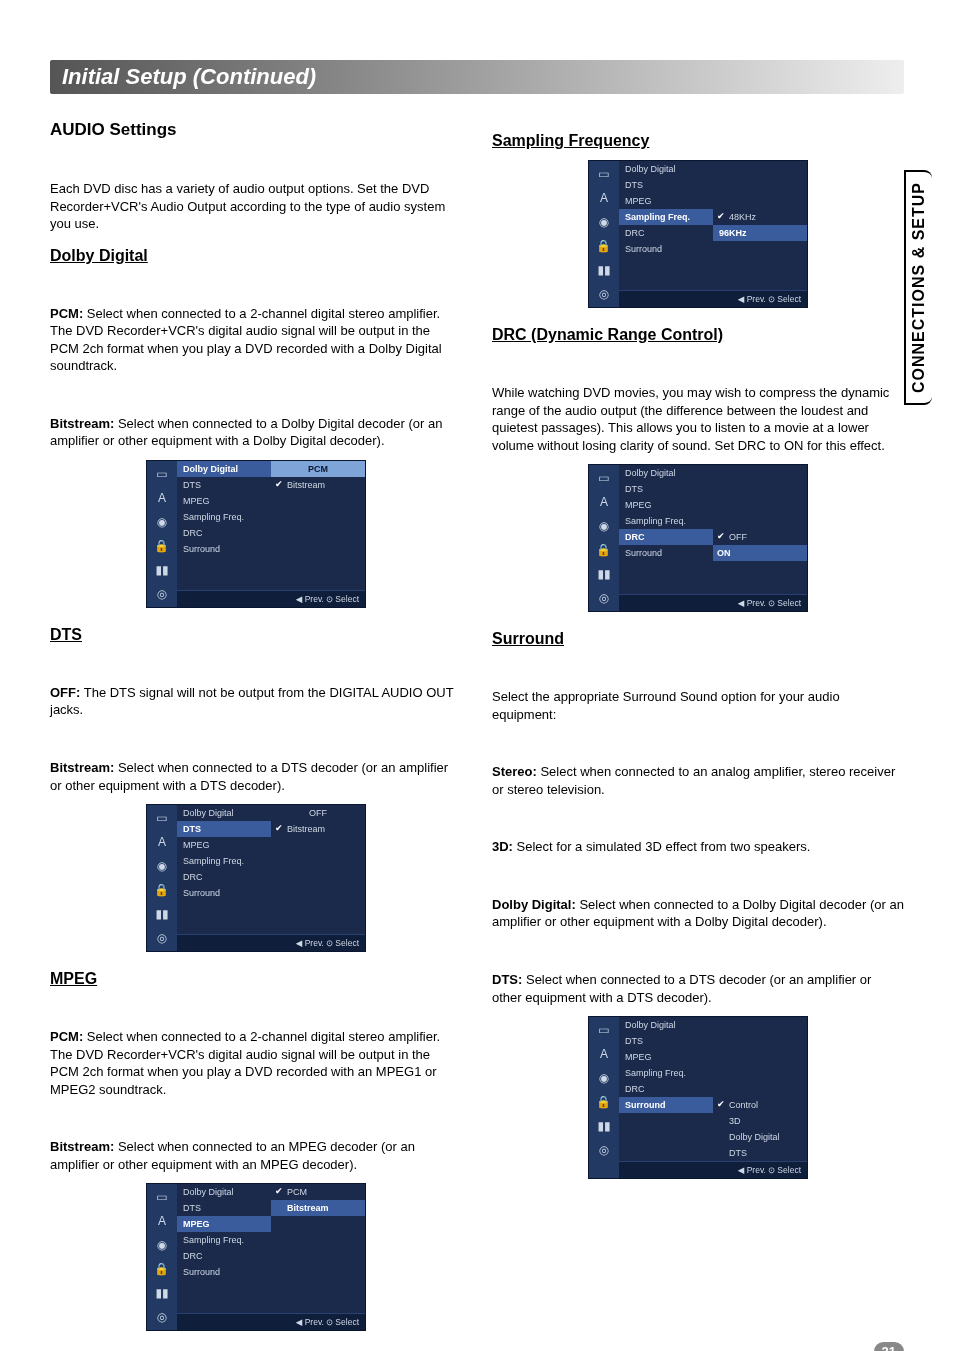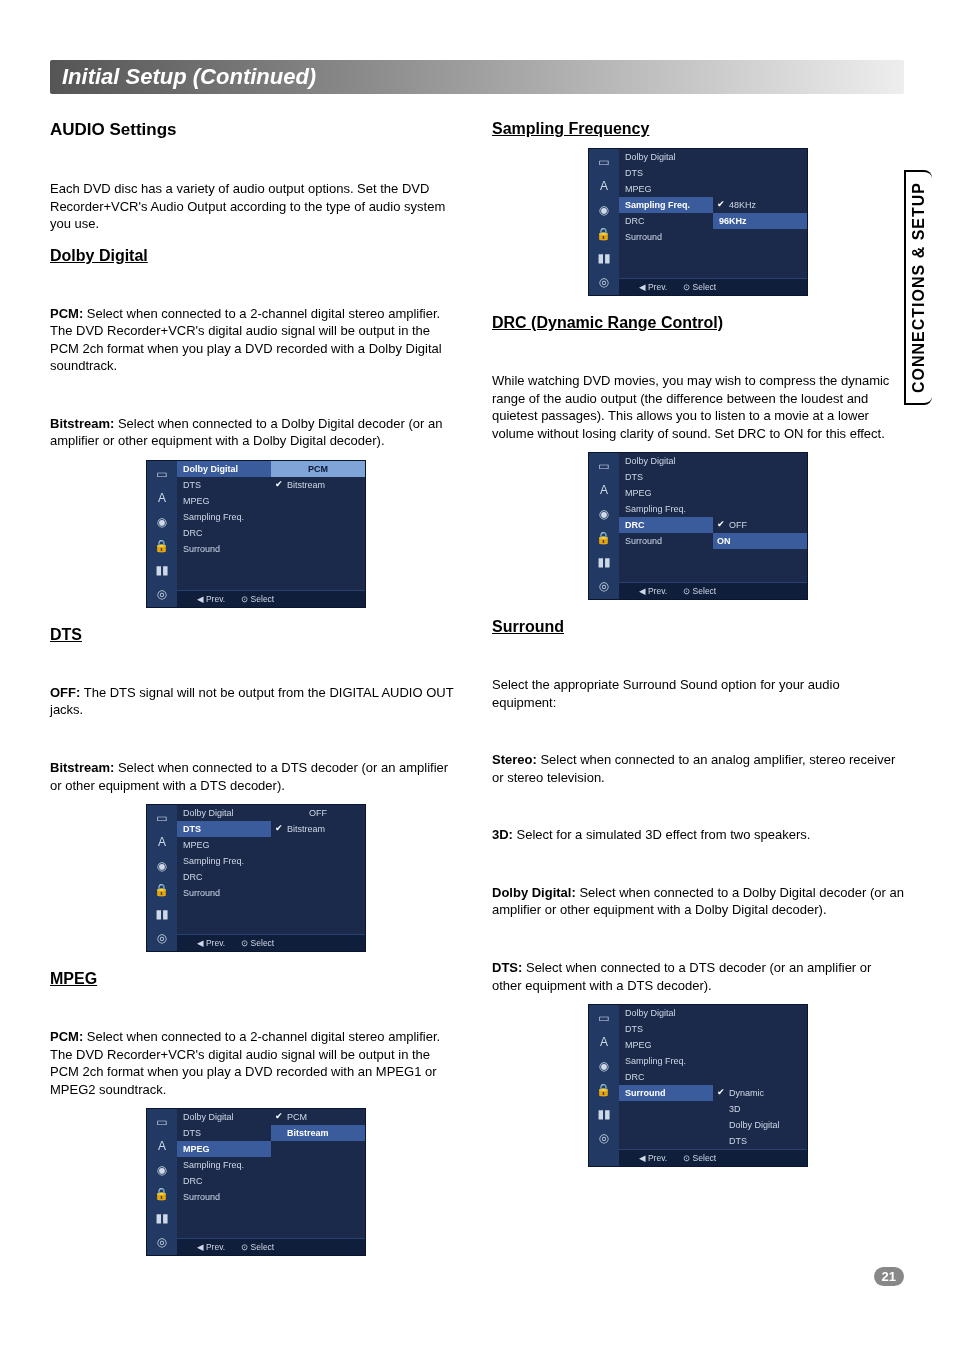--- a/index.html
+++ b/index.html
@@ -62,22 +62,22 @@
   .menu-cols { display: flex; flex: 1; }
   .menu-list { flex: 1; display: flex; flex-direction: column; }
   .menu-list .row {
     padding: 3px 6px; color: #cfd8e6;
   }
   .menu-list .row.selected { background: #3a5c9c; color: #fff; font-weight: bold; }
   .menu-list .row.header-pcm { background: #7fa4d8; color: #0a1630; text-align: center; font-weight: bold; }
   .menu-list .row.opt { position: relative; padding-left: 16px; }
   .menu-list .row.opt .check { position: absolute; left: 4px; top: 2px; color: #fff; font-size: 9px; }
   .menu-footer {
-    background: #0f1e3a; display: flex; gap: 14px;
-    padding: 3px 18px; border-top: 1px solid #2a4070; font-size: 8.5px; color: #cfd8e6;
+    background: #0f1e3a; display: flex; justify-content: flex-end; 
+    padding: 3px 6px; border-top: 1px solid #2a4070; font-size: 8.5px; color: #cfd8e6;
   }
   .menu-footer span::before { content: ""; }
   .menu-footer .prev::before, .menu-footer .sel::before { margin-right:2px; }
 
   
   .side-tab {
     position: absolute;
     top: 170px;
     right: 22px;
     writing-mode: vertical-rl;
@@ -183,20 +183,21 @@
         </div>
         <div class="menu-footer">
           <span class="prev">◀ Prev.</span>
           <span class="sel">⊙ Select</span>
         </div>
       </div>
     </div>
 
     <div class="sub-heading">MPEG</div>
     <p><b>PCM:</b><span> Select when connected to a 2-channel digital stereo amplifier. The DVD Recorder+VCR's digital audio signal will be output in the PCM 2ch format when you play a DVD recorded with an MPEG1 or MPEG2 soundtrack.</span></p>
+    <p><b>Bitstream:</b><span> Select when connected to an MPEG decoder (or an amplifier or other equipment with an MPEG decoder).</span></p>
 
     <div class="menu-box">
       <div class="menu-icons">
         <div class="mi">▭</div>
         <div class="mi">A</div>
         <div class="mi">◉</div>
         <div class="mi">🔒</div>
         <div class="mi">▮▮</div>
         <div class="mi">◎</div>
       </div>
@@ -217,21 +218,21 @@
         </div>
         <div class="menu-footer">
           <span class="prev">◀ Prev.</span>
           <span class="sel">⊙ Select</span>
         </div>
       </div>
     </div>
   </div>
 
   <div class="col">
-    <div class="sub-heading" style="margin-top:0">Sampling Frequency</div>
+    <div class="sub-heading" style="margin-top:12px">Sampling Frequency</div>
     <ul class="bullets">
     </ul>
 
     <div class="menu-box">
       <div class="menu-icons">
         <div class="mi">▭</div>
         <div class="mi">A</div>
         <div class="mi">◉</div>
         <div class="mi">🔒</div>
         <div class="mi">▮▮</div>
@@ -325,21 +326,21 @@
             <div class="row">Sampling Freq.</div>
             <div class="row">DRC</div>
             <div class="row selected">Surround</div>
           </div>
           <div class="menu-list">
             <div class="row">&nbsp;</div>
               <div class="row">&nbsp;</div>
               <div class="row">&nbsp;</div>
               <div class="row">&nbsp;</div>
               <div class="row">&nbsp;</div>
-            <div class="row opt"><span class="check">✔</span><span>Dynamic</span></div>
+            <div class="row opt"><span class="check">✔</span><span>Control</span></div>
             <div class="row" style="padding-left:16px">3D</div>
             <div class="row" style="padding-left:16px">Dolby Digital</div>
             <div class="row" style="padding-left:16px">DTS</div>
           </div>
         </div>
         <div class="menu-footer">
           <span class="prev">◀ Prev.</span>
           <span class="sel">⊙ Select</span>
         </div>
       </div>

